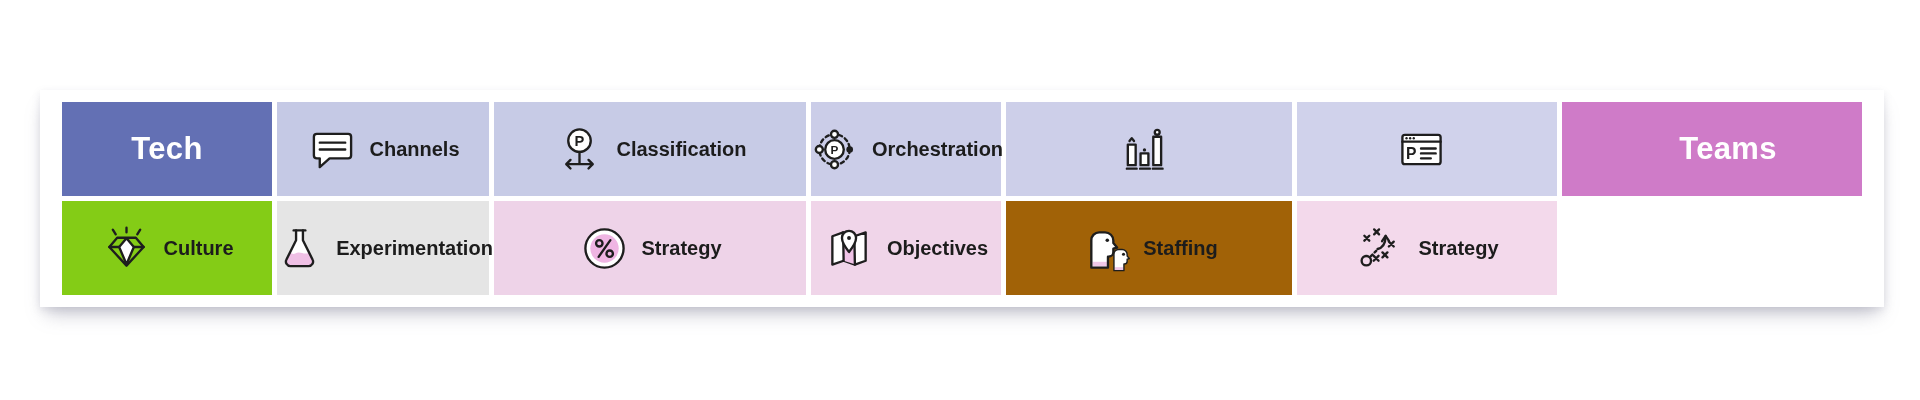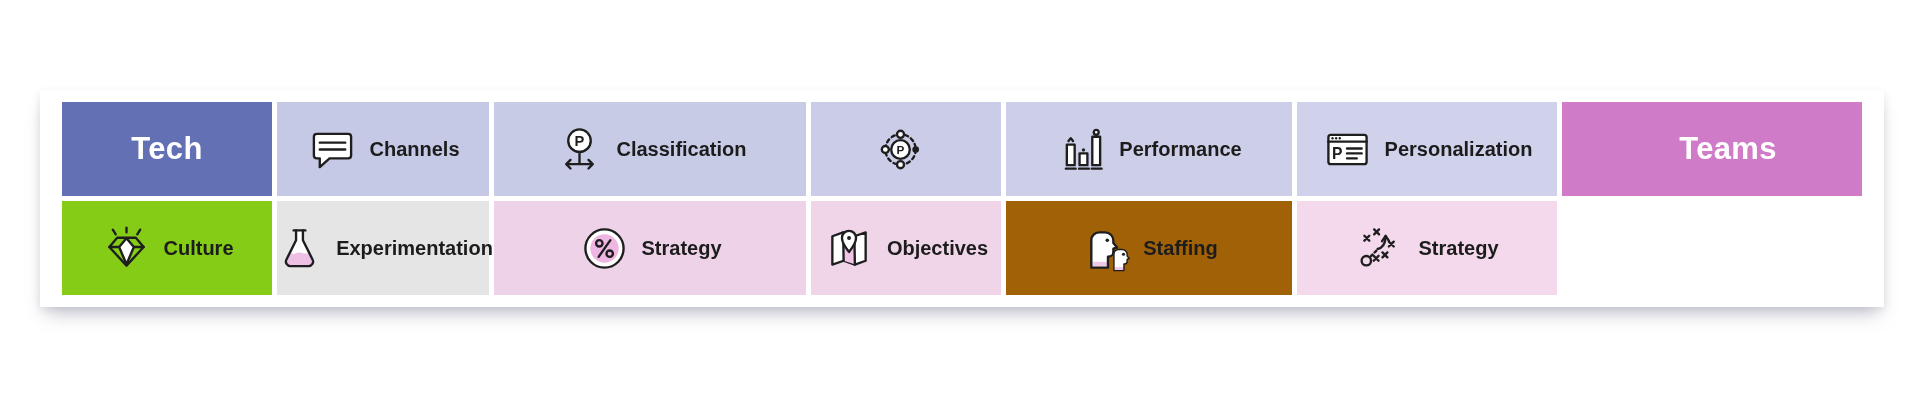--- a/index.html
+++ b/index.html
@@ -64,50 +64,49 @@
           <svg viewBox="0 0 48 48">
             <circle class="ln" cx="24" cy="24" r="15.5" stroke-dasharray="3.6 3.4"></circle>
             <circle class="ln fw" cx="24" cy="8.5" r="3.6"></circle>
             <circle class="ln fw" cx="24" cy="39.5" r="3.6"></circle>
             <circle class="ln fw" cx="8.5" cy="24" r="3.6"></circle>
             <circle class="fd" cx="39.5" cy="24" r="3.4"></circle>
             <circle class="ln fw" cx="24" cy="24" r="9.5"></circle>
             <text x="24" y="28.5" font-size="12" text-anchor="middle">P</text>
           </svg>
         </span>
+        <span class="lbl">Orchestration</span>
       </div>
 
       <div class="cell t5">
         <span class="ic">
           <svg viewBox="0 0 48 48">
             <rect class="ln fw" x="8" y="19" width="8" height="21"></rect>
             <rect class="ln fw" x="21" y="28" width="8" height="12"></rect>
             <rect class="ln fw" x="34" y="11" width="8" height="29"></rect>
             <path class="ln" d="M9.7 15.4 L12 12.4 L14.3 15.4"></path>
             <circle class="fd" cx="25" cy="24.4" r="1.7"></circle>
             <circle class="ln fw" cx="38" cy="6.4" r="2.5"></circle>
             <path class="ln" d="M7 43.6 H17 M20.5 43.6 H30.5 M33.5 43.6 H43.5"></path>
           </svg>
         </span>
-        <span class="lbl">Performance</span>
       </div>
 
       <div class="cell t6">
         <span class="ic">
           <svg viewBox="0 0 48 48">
             <rect class="ln fw" x="4.5" y="9" width="39" height="30" rx="2.5"></rect>
             <path class="ln" d="M4.5 16 H43.5"></path>
             <circle class="fd" cx="8.7" cy="12.5" r="1.2"></circle>
             <circle class="fd" cx="12.4" cy="12.5" r="1.2"></circle>
             <circle class="fd" cx="16.1" cy="12.5" r="1.2"></circle>
             <text x="13.5" y="34" font-size="16" text-anchor="middle">P</text>
             <path class="ln" d="M23.5 23 H38.5 M23.5 28 H38.5 M23.5 33 H33.5" stroke-width="2.2"></path>
           </svg>
         </span>
-        <span class="lbl">Personalization</span>
       </div>
 
       <div class="cell head" style="background: rgb(207, 123, 200); padding-left: 32px;">
         <span>Teams</span>
       </div>
 
       <div class="cell m1">
         <span class="ic">
           <svg viewBox="0 0 48 48">
             <path class="ln" d="M13 9.5 L10 4.8 M24 7.5 V2.8 M35 9.5 L38 4.8" stroke-width="2.6"></path>

